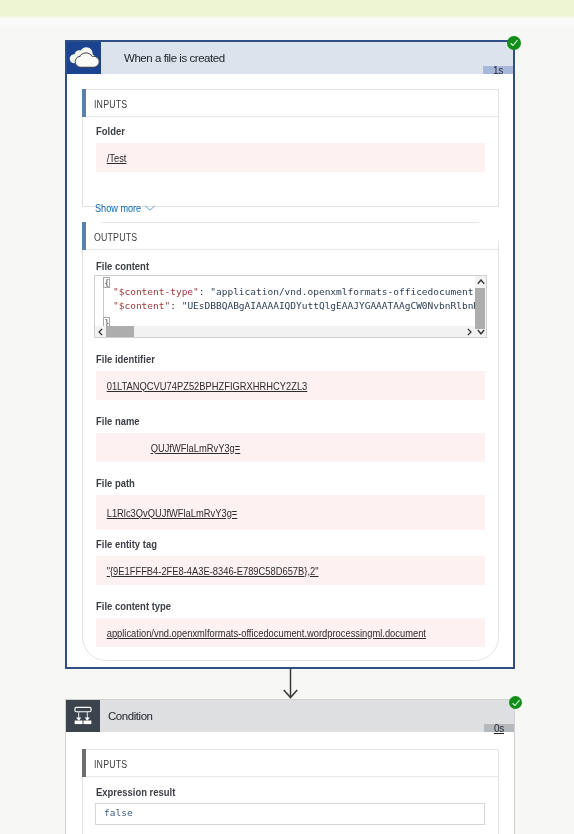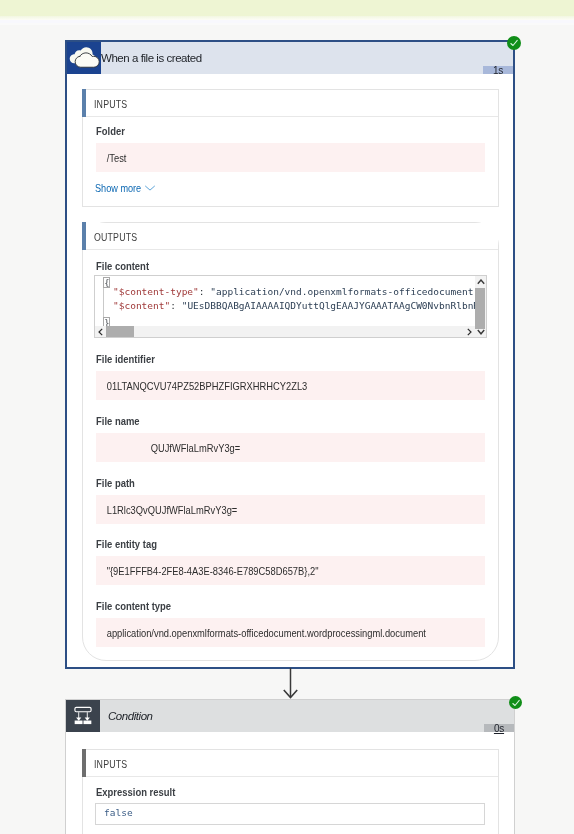--- a/index.html
+++ b/index.html
@@ -30,24 +30,24 @@
 
   .statusdot{position:absolute;border-radius:50%;display:flex;align-items:center;justify-content:center;z-index:5;}
 
   
   .section{position:absolute;box-sizing:border-box;border:1px solid #e3e3e3;background:#fff;}
   .sechead{position:absolute;left:0;top:0;right:0;box-sizing:border-box;display:flex;align-items:center;background:#fff;border-bottom:1px solid #e8e8e8;}
   .accent{position:absolute;left:-1px;top:-1px;bottom:-1px;width:4px;}
   .seclbl{position:absolute;font-size:10px;letter-spacing:0.2px;color:#3d3d3d;transform:scaleX(0.88);transform-origin:left center;white-space:nowrap;}
 
   .flabel{position:absolute;font-size:10.5px;font-weight:bold;color:#3b3f44;white-space:nowrap;transform:scaleX(0.9);transform-origin:left center;}
-  .fvalue{position:absolute;box-sizing:border-box;font-size:10.5px;color:#2d2d2d;display:flex;align-items:center;white-space:nowrap;overflow:hidden;}
+  .fvalue{position:absolute;box-sizing:border-box;font-size:10.5px;color:#2d2d2d;display:flex;align-items:center;white-space:nowrap;overflow:hidden;text-decoration:underline;}
   .fvalue > span{display:inline-block;transform:scaleX(0.89);transform-origin:left center;padding-left:12px;}
 
-  .showmore{position:absolute;font-size:10.5px;display:flex;align-items:center;cursor:pointer;white-space:nowrap;}
+  .showmore{position:absolute;font-size:10.5px;display:flex;align-items:center;cursor:pointer;white-space:nowrap;margin-top:20px;}
   .showmore > span:first-child{display:inline-block;transform:scaleX(0.87);transform-origin:left center;}
   .showmore .chev{margin-left:-4px;display:inline-flex;}
 
   
   .codebox{position:absolute;box-sizing:border-box;border:1px solid #cfcfcf;background:#fff;overflow:hidden;}
   .codeclip{position:absolute;left:0;top:0;right:0;bottom:11px;overflow:hidden;}
   .codeinner{position:absolute;left:8px;top:0px;font-family:"DejaVu Sans Mono", monospace;font-size:9.5px;line-height:14px;white-space:pre;color:#333;}
   .tk-p{color:#4d5257;}
   .tk-k{color:#a03a3a;}
   .tk-s{color:#2f4156;}
@@ -80,21 +80,21 @@
       <div class="iconbox" style="width:34px;flex:0 0 34px;background:#1b4390;">
         <svg width="33" height="24" viewBox="0 0 58 42">
           <g>
             <path d="M11.5 15.0c0.3-4.3 3.9-7.7 8.3-7.7 0.9 0 1.8 0.15 2.6 0.42 1.9-3.4 5.5-5.7 9.7-5.7 6.1 0 11.1 5.0 11.1 11.1 0 0.6-0.05 1.2-0.15 1.8 3.3 0.9 5.7 3.9 5.7 7.5 0 4.3-3.5 7.8-7.8 7.8H10.9C6.5 30.2 3 26.6 3 22.3c0-3.7 2.5-6.8 5.9-7.6 0.85-0.2 1.75-0.25 2.6-0.15z" fill="#f8f9f1"></path>
           </g>
           <g>
             <path d="M20.2 19.0c2.1-4.2 6.45-7.0 11.35-7.0 4.65 0 8.8 2.55 11.0 6.4 0.85-0.25 1.75-0.38 2.7-0.38 5.3 0 9.6 4.3 9.6 9.6 0 5.3-4.3 9.6-9.6 9.6H22.3c-5.35 0-9.7-4.35-9.7-9.7 0-4.75 3.45-8.7 7.95-9.5 0.2-0.04 0.4-0.07 0.6-0.09z" fill="#fcfcf6" stroke="#2c3036" stroke-width="1.6" stroke-linejoin="round"></path>
           </g>
         </svg>
       </div>
-      <div class="headtitle" style="flex:1 1 auto;padding-left:0;border-radius:11px;">When a file is created</div>
+      <div class="headtitle" style="flex:1 1 auto;padding-left:23px;border-radius:11px;">When a file is created</div>
       <div class="duration" style="flex:0 0 30px;background:#a8b8da;">1s</div>
     </div>
 
     <div class="statusdot" style="left:440px;top:-6px;width:14px;height:14px;background:#108e18;">
       <svg width="10" height="10" viewBox="0 0 12 12">
         <path d="M2.2 6.6 L4.8 9.0 L9.9 2.9" stroke="#d6f5de" stroke-width="1.25" fill="none" stroke-linecap="round" stroke-linejoin="round"></path>
       </svg>
     </div>
 
   </div>
@@ -168,21 +168,21 @@
   <div id="outfields">
       <div class="flabel" style="left: 96px; top: 353px;">File identifier</div>
       <div class="fvalue" style="left: 96px; top: 371px; width: 389px; height: 29px; background: rgb(253, 241, 241);">
         <span>01LTANQCVU74PZ52BPHZFIGRXHRHCY2ZL3</span>
       </div>
       <div class="flabel" style="left: 96px; top: 415px;">File name</div>
       <div class="fvalue" style="left: 96px; top: 433px; width: 389px; height: 29px; background: rgb(253, 241, 241); padding-left: 44px;">
         <span>QUJfWFlaLmRvY3g=</span>
       </div>
       <div class="flabel" style="left: 96px; top: 477px;">File path</div>
-      <div class="fvalue" style="left: 96px; top: 495px; width: 389px; height: 29px; background: rgb(253, 241, 241);">
+      <div class="fvalue" style="left: 96px; top: 495px; width: 389px; height: 35px; background: rgb(253, 241, 241);">
         <span>L1Rlc3QvQUJfWFlaLmRvY3g=</span>
       </div>
       <div class="flabel" style="left: 96px; top: 538px;">File entity tag</div>
       <div class="fvalue" style="left: 96px; top: 556px; width: 389px; height: 29px; background: rgb(253, 241, 241);">
         <span>"{9E1FFFB4-2FE8-4A3E-8346-E789C58D657B},2"</span>
       </div>
       <div class="flabel" style="left: 96px; top: 600px;">File content type</div>
       <div class="fvalue" style="left: 96px; top: 618px; width: 389px; height: 29px; background: rgb(253, 241, 241);">
         <span>application/vnd.openxmlformats-officedocument.wordprocessingml.document</span>
       </div>
@@ -201,21 +201,21 @@
       <div class="iconbox" style="width:34px;flex:0 0 34px;background:#3b434d;">
         <svg width="22" height="20" viewBox="0 0 46 42">
           <rect x="6.0" y="3.0" width="34" height="9" rx="3" fill="none" stroke="#ffffff" stroke-width="2.4"></rect>
           <path d="M14.0 13.0 L14.0 28.0 M32.0 13.0 L32.0 28.0" stroke="#ffffff" stroke-width="1.9"></path>
           <path d="M8.5 24.0 L14.0 30.8 L19.5 24.0 Z" fill="#ffffff"></path>
           <path d="M26.5 24.0 L32.0 30.8 L37.5 24.0 Z" fill="#ffffff"></path>
           <rect x="5.5" y="30.5" width="16.5" height="7.5" fill="#ffffff"></rect>
           <rect x="24.0" y="30.5" width="16.5" height="7.5" fill="#ffffff"></rect>
         </svg>
       </div>
-      <div class="headtitle" style="flex:1 1 auto;padding-left:8px;font-style:italic;">Condition</div>
+      <div class="headtitle" style="flex:1 1 auto;padding-left:8px;">Condition</div>
       <div class="duration" style="flex:0 0 30px;background:#b6b9bc;text-decoration:underline;">0s</div>
     </div>
 
     <div class="statusdot" style="left:443px;top:-4px;width:13px;height:13px;background:#108e18;">
       <svg width="10" height="10" viewBox="0 0 12 12">
         <path d="M2.2 6.6 L4.8 9.0 L9.9 2.9" stroke="#d6f5de" stroke-width="1.25" fill="none" stroke-linecap="round" stroke-linejoin="round"></path>
       </svg>
     </div>
   </div>
 

